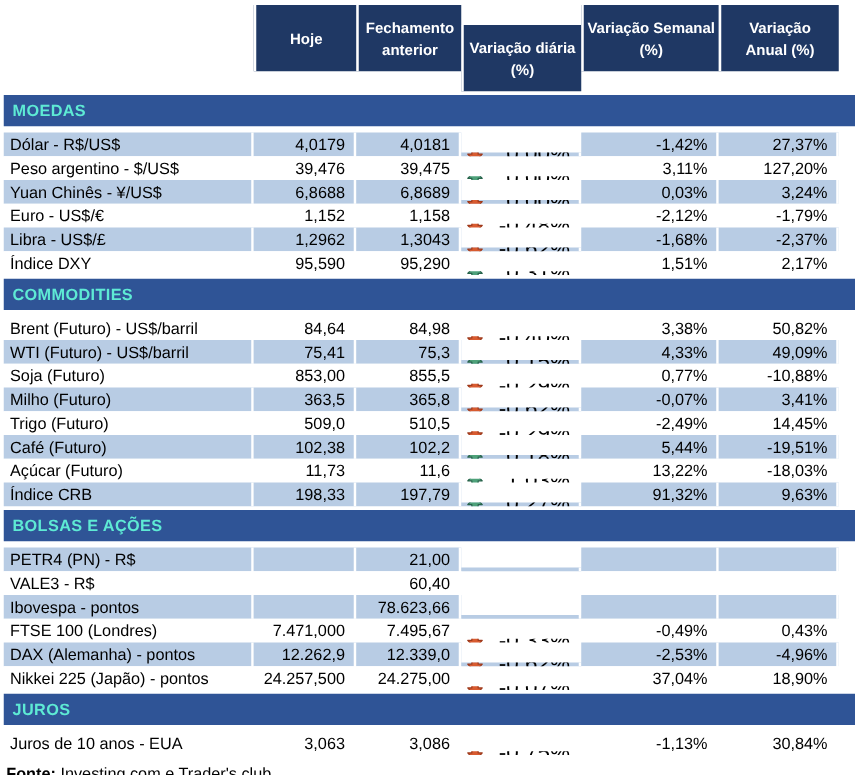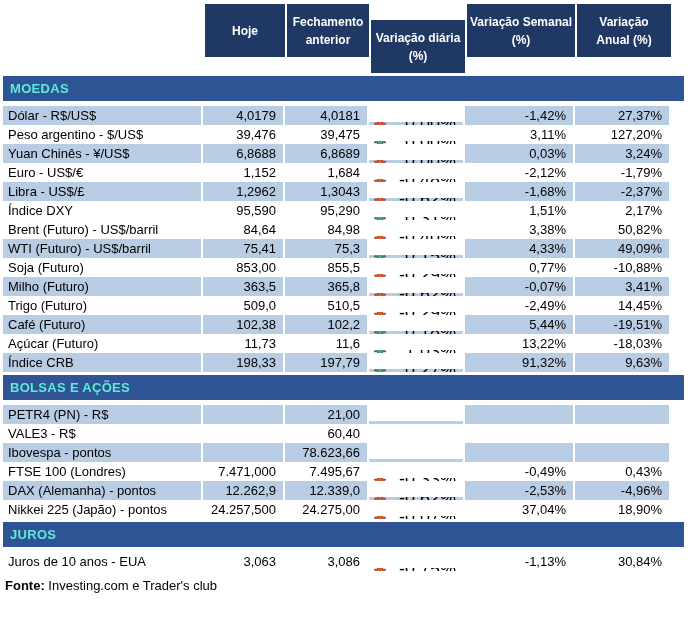--- a/index.html
+++ b/index.html
@@ -120,21 +120,21 @@
               <path d="M5.3 1.6 L10.7 1.6 L10.7 7.8 L14.2 7.8 L8 14.6 L1.8 7.8 L5.3 7.8 Z"></path>
             </svg>
             <span class="dval">0,00%</span>
           </div>
           <div class="cell c-semanal num">0,03%</div>
           <div class="cell c-anual num">3,24%</div>
         </div>
         <div class="row plain">
           <div class="cell c-label">Euro - US$/€</div>
           <div class="cell c-hoje num">1,152</div>
-          <div class="cell c-fech num">1,684</div>
+          <div class="cell c-fech num">1,158</div>
           <div class="cell c-diaria dcell">
             <svg viewBox="0 0 16 16" class="arrow down">
               <path d="M5.3 1.6 L10.7 1.6 L10.7 7.8 L14.2 7.8 L8 14.6 L1.8 7.8 L5.3 7.8 Z"></path>
             </svg>
             <span class="dval">-0,48%</span>
           </div>
           <div class="cell c-semanal num">-2,12%</div>
           <div class="cell c-anual num">-1,79%</div>
         </div>
         <div class="row shaded">
@@ -158,20 +158,21 @@
             <svg viewBox="0 0 16 16" class="arrow up">
               <path d="M8 1.4 L14.2 8.2 L10.7 8.2 L10.7 14.4 L5.3 14.4 L5.3 8.2 L1.8 8.2 Z"></path>
             </svg>
             <span class="dval">0,31%</span>
           </div>
           <div class="cell c-semanal num">1,51%</div>
           <div class="cell c-anual num">2,17%</div>
         </div>
       </div>
       <div class="section">
+        <div class="section-bar">COMMODITIES</div>
         <div class="row plain">
           <div class="cell c-label">Brent (Futuro) - US$/barril</div>
           <div class="cell c-hoje num">84,64</div>
           <div class="cell c-fech num">84,98</div>
           <div class="cell c-diaria dcell">
             <svg viewBox="0 0 16 16" class="arrow down">
               <path d="M5.3 1.6 L10.7 1.6 L10.7 7.8 L14.2 7.8 L8 14.6 L1.8 7.8 L5.3 7.8 Z"></path>
             </svg>
             <span class="dval">-0,40%</span>
           </div>

